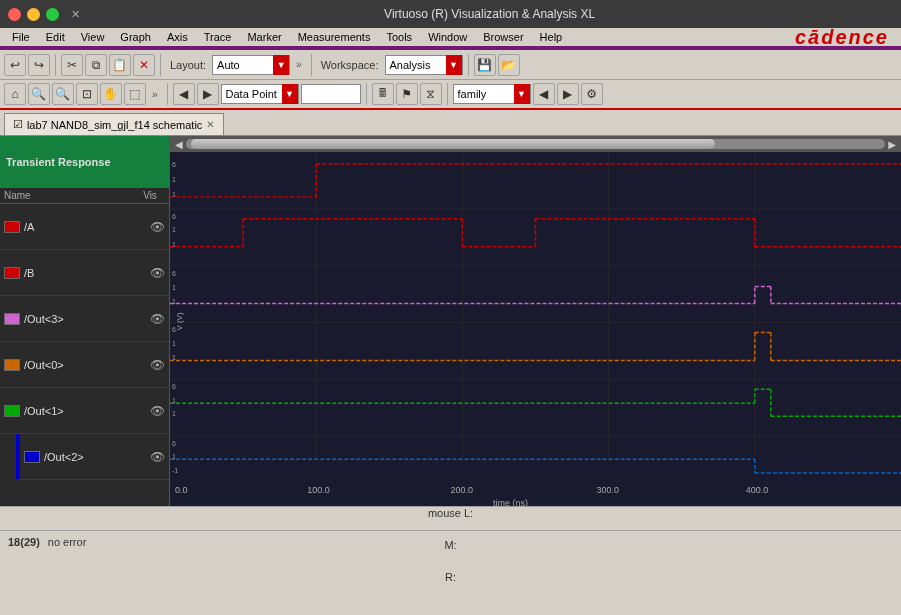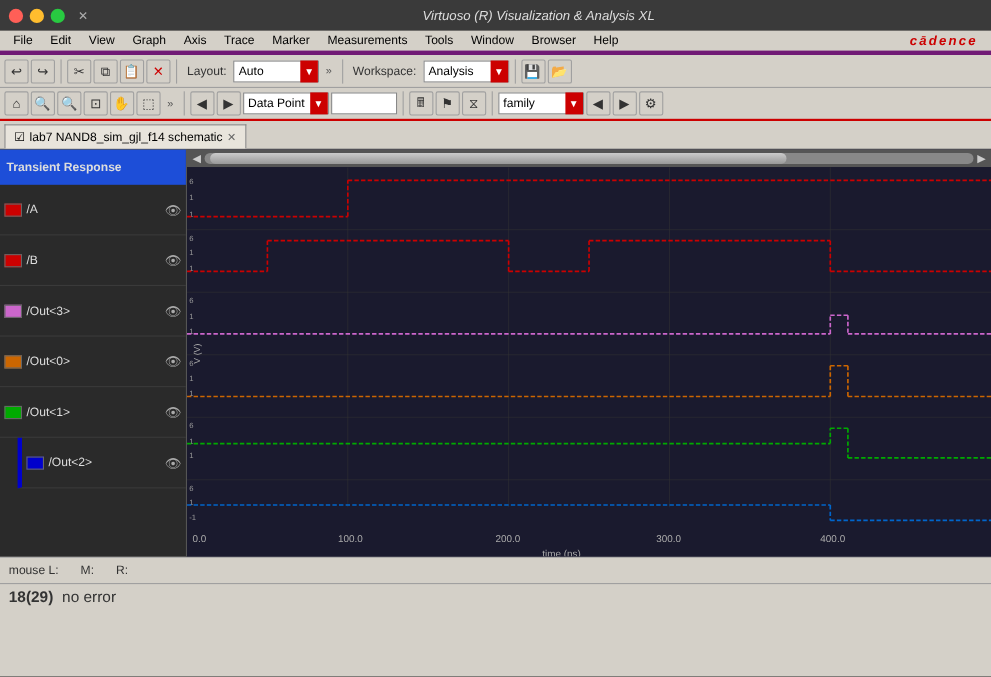--- a/index.html
+++ b/index.html
@@ -13,33 +13,33 @@
       align-items: center;
       padding: 0 8px;
       color: #ccc;
       font-size: 12px;
     }
     .title-bar .window-controls { display: flex; gap: 6px; margin-right: 12px; }
     .win-btn { width: 13px; height: 13px; border-radius: 50%; border: none; cursor: pointer; }
     .win-btn.close { background: #ff5f57; }
     .win-btn.minimize { background: #ffbd2e; }
     .win-btn.maximize { background: #28ca41; }
-    .title-bar .title-text { flex: 1; text-align: center; font-size: 12px; color: #ddd; font-style: italic; }
+    .title-bar .title-text { flex: 1; text-align: center; font-size: 12px; color: #ddd; }
 
     
     .menu-bar {
       background: #d4d0c8;
       height: 22px;
       display: flex;
       align-items: center;
       padding: 0 4px;
       border-bottom: 4px solid #701a75;
     }
     .menu-bar span { padding: 2px 8px; cursor: pointer; font-size: 11px; color: #000; }
-    .cadence-brand { margin-left: auto; font-style: italic; font-size: 12px; color: #c00; font-weight: bold; letter-spacing: 2px; padding-right: 8px; }
+    .cadence-brand { margin-left: auto; font-style: italic; font-size: 20px; color: #c00; font-weight: bold; letter-spacing: 2px; padding-right: 8px; }
 
     
     .toolbar {
       background: #d4d0c8;
       height: 30px;
       display: flex;
       align-items: center;
       padding: 2px 4px;
       gap: 2px;
       border-bottom: 1px solid #a0a0a0;
@@ -106,23 +106,23 @@
       display: flex;
       padding: 2px 4px;
       border-bottom: 1px solid #555;
       color: #aaa;
       font-size: 10px;
     }
     .signal-list-header .col-name { flex: 1; }
     .signal-list-header .col-vis { width: 30px; text-align: center; }
 
     .signal-title {
-      background: #1d4ed8;
+      background: #15803d;
       color: #ddd;
-      padding: 10px 6px;
+      padding: 20px 6px;
       font-size: 11px;
       font-weight: bold;
     }
 
     .signal-row {
       display: flex;
       align-items: center;
       height: 46px;
       border-bottom: 1px solid #3a3a3a;
       padding: 2px 4px;
@@ -176,32 +176,33 @@
     
     .status-bar {
       background: #d4d0c8;
       height: 24px;
       display: flex;
       align-items: center;
       padding: 0 8px;
       border-top: 1px solid #a0a0a0;
       font-size: 11px;
       gap: 20px;
+      flex-direction: column;
     }
     .status-item { color: #333; }
 
     
     .error-bar {
       background: #d4d0c8;
       height: 22px;
       display: flex;
       align-items: center;
       padding: 0 8px;
       border-top: 1px solid #a0a0a0;
-      font-size: 14px;
+      font-size: 11px;
       gap: 8px;
     }
     .error-line-num { color: #333; font-weight: bold; }
     .error-text { color: #333; }
 
     .combo-container {
       display: flex;
       align-items: center;
       background: white;
       border: 1px solid #888;
@@ -311,20 +312,24 @@
     <span>☑</span>
     <span>lab7 NAND8_sim_gjl_f14 schematic</span>
     <span class="tab-close">✕</span>
   </div>
 </div>
 
 <div class="signal-area">
 
   <div class="signal-list">
     <div class="signal-title">Transient Response</div>
+    <div class="signal-list-header">
+      <span class="col-name">Name</span>
+      <span class="col-vis">Vis</span>
+    </div>
 
     <div class="signal-row">
       <div class="signal-color-box" style="background:#cc0000;"></div>
       <span class="signal-name">/A</span>
       <span class="signal-eye">👁</span>
     </div>
     <div class="signal-row">
       <div class="signal-color-box" style="background:#cc0000;"></div>
       <span class="signal-name">/B</span>
       <span class="signal-eye">👁</span>

